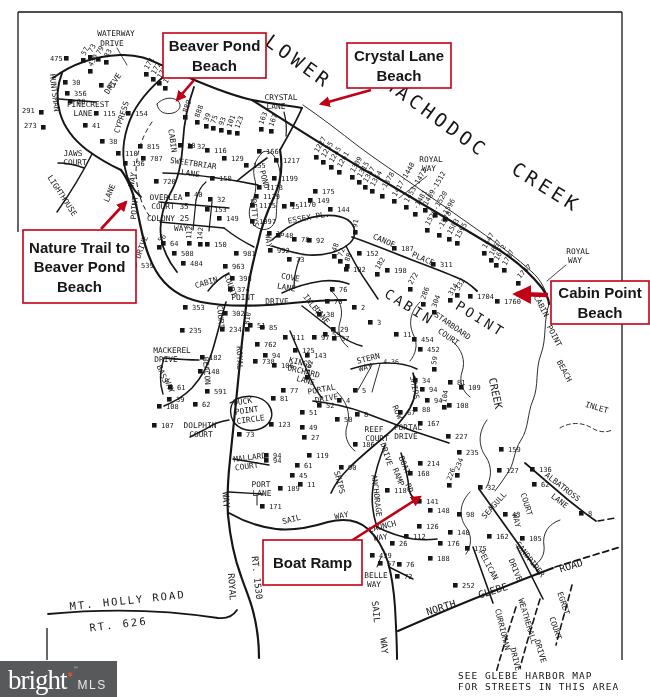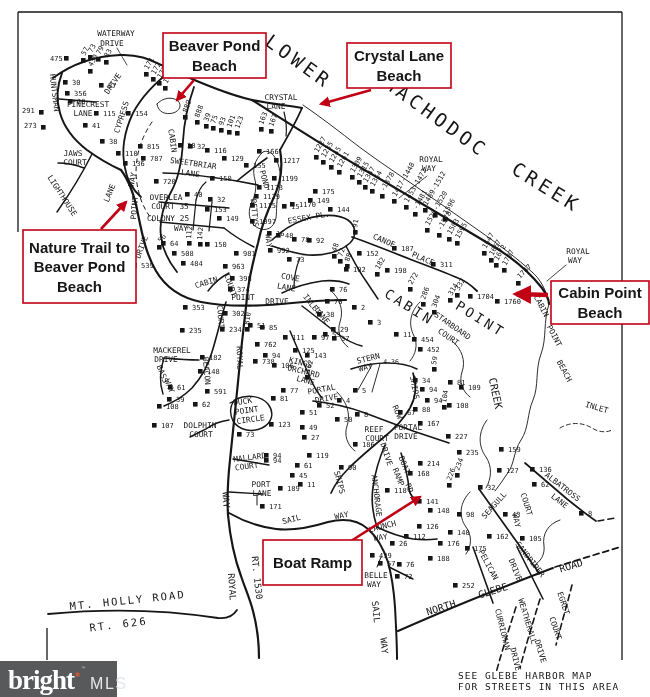--- a/index.html
+++ b/index.html
@@ -2,26 +2,26 @@
 <html><head>
 <meta charset="utf-8">
 <style>
   html,body{margin:0;padding:0;background:#fff;}
   body{width:650px;height:697px;position:relative;overflow:hidden;
        font-family:"DejaVu Sans Mono", monospace;}
   #stage{position:absolute;left:0;top:0;width:650px;height:697px;background:#ffffff;}
   svg text{fill:#161616;}
   .logo{position:absolute;display:flex;align-items:baseline;box-sizing:border-box;
         padding:4px 8px 6px 8px;}
-  .logo .brand{font-family:"Liberation Serif", serif;font-weight:bold;color:#fff;
+  .logo .brand{font-family:"Liberation Serif", serif;font-weight:normal;color:#fff;
         font-size:27px;line-height:30px;letter-spacing:-1px;}
   .logo .star{font-size:9px;margin-left:1px;position:relative;top:-12px;}
   .logo .tm{font-size:6px;color:#cfcfcf;position:relative;top:-18px;margin-left:1px;}
   .logo .suffix{font-family:"Liberation Sans", sans-serif;color:#e8e8e8;
-        font-size:16px;letter-spacing:1.5px;margin-left:5px;}
+        font-size:12px;letter-spacing:1.5px;}
 </style>
 </head>
 <body>
 
 <div id="stage">
   <svg id="map" width="650" height="697" viewBox="0 0 650 697">
     <defs>
       <marker id="ah" viewBox="0 0 10 10" refX="8" refY="5" markerWidth="4.2" markerHeight="4.2" orient="auto-start-reverse">
         <path d="M0,0 L10,5 L0,10 z" fill="#c10015"></path>
       </marker>

